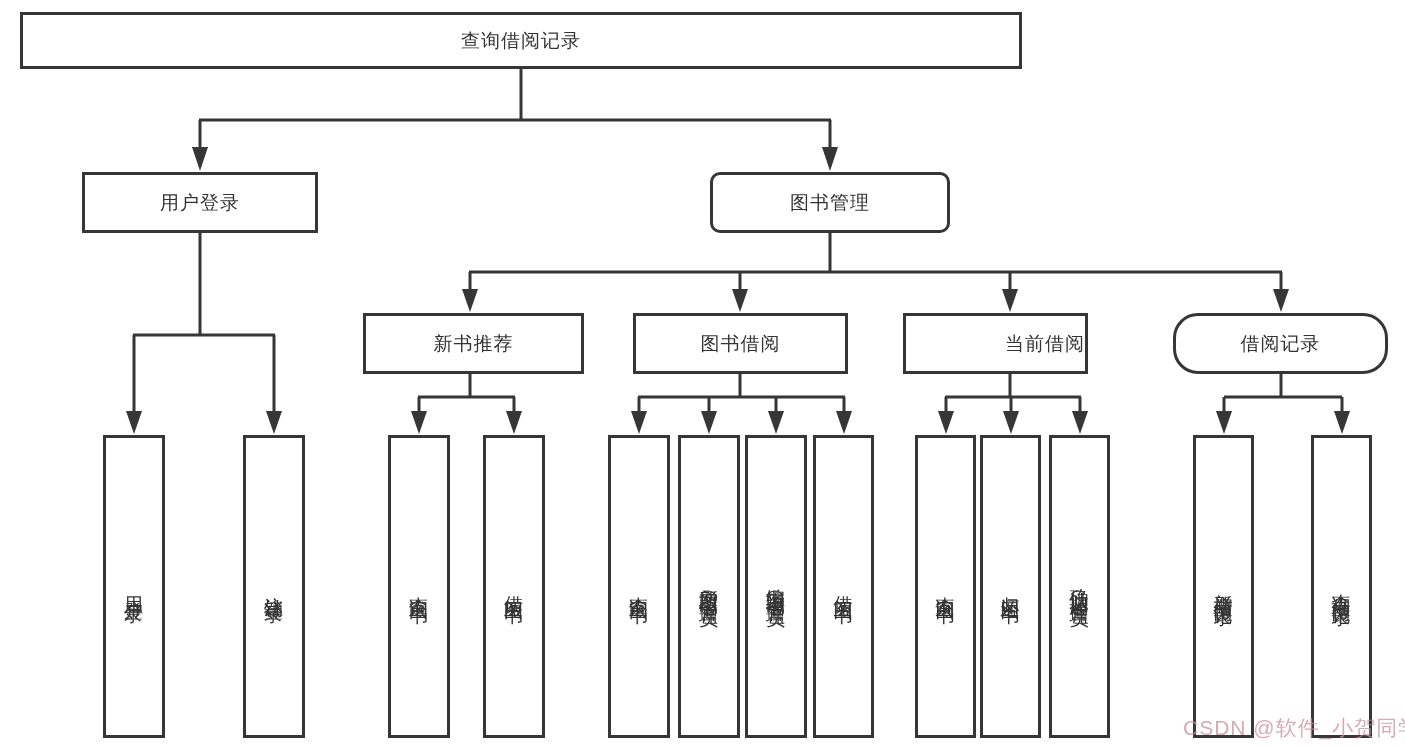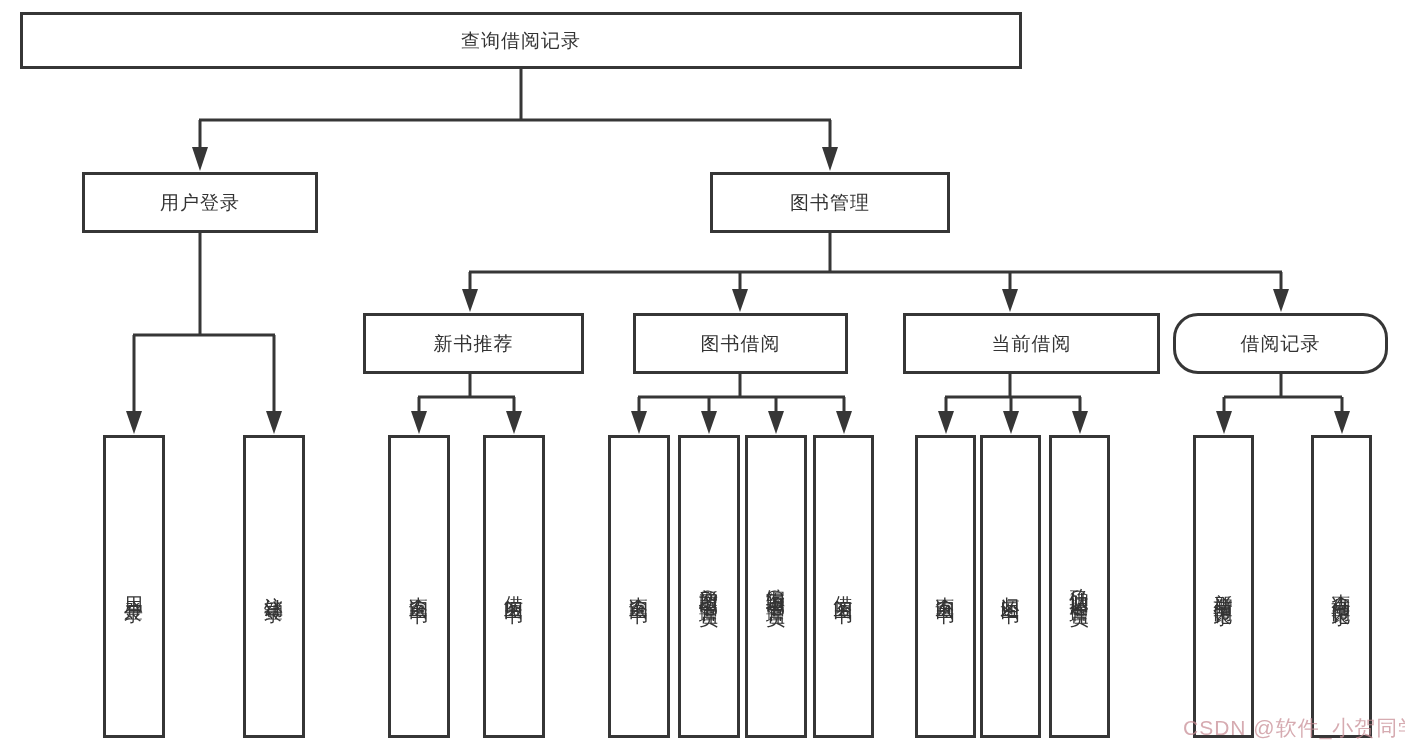--- a/index.html
+++ b/index.html
@@ -90,31 +90,31 @@
     </g>
   </svg>
 
   <div class="node" style="left:20px; top:12px; width:1002px; height:57px;">
     <span>查询借阅记录</span>
   </div>
 
   <div class="node" style="left:82px; top:172px; width:236px; height:61px;">
     <span>用户登录</span>
   </div>
-  <div class="node" style="left:710px; top:172px; width:240px; height:61px;">
+  <div class="node" style="left:710px; top:172px; width:240px; height:61px;border-radius:10px;">
     <span>图书管理</span>
   </div>
 
   <div class="node" style="left:363px; top:313px; width:221px; height:61px;">
     <span>新书推荐</span>
   </div>
   <div class="node" style="left:633px; top:313px; width:215px; height:61px;">
     <span>图书借阅</span>
   </div>
-  <div class="node" style="left:903px; top:313px; width:257px; height:61px;">
+  <div class="node" style="left:903px; top:313px; width:185px; height:61px;justify-content:flex-end;">
     <span>当前借阅</span>
   </div>
   <div class="node" style="left:1173px; top:313px; width:215px; height:61px;border-radius:25px;">
     <span>借阅记录</span>
   </div>
 
   <div class="node leaf" style="left:103px; top:435px; width:62px; height:303px;">
     <span class="vtext">用户登录</span>
   </div>
   <div class="node leaf" style="left:243px; top:435px; width:62px; height:303px;">

